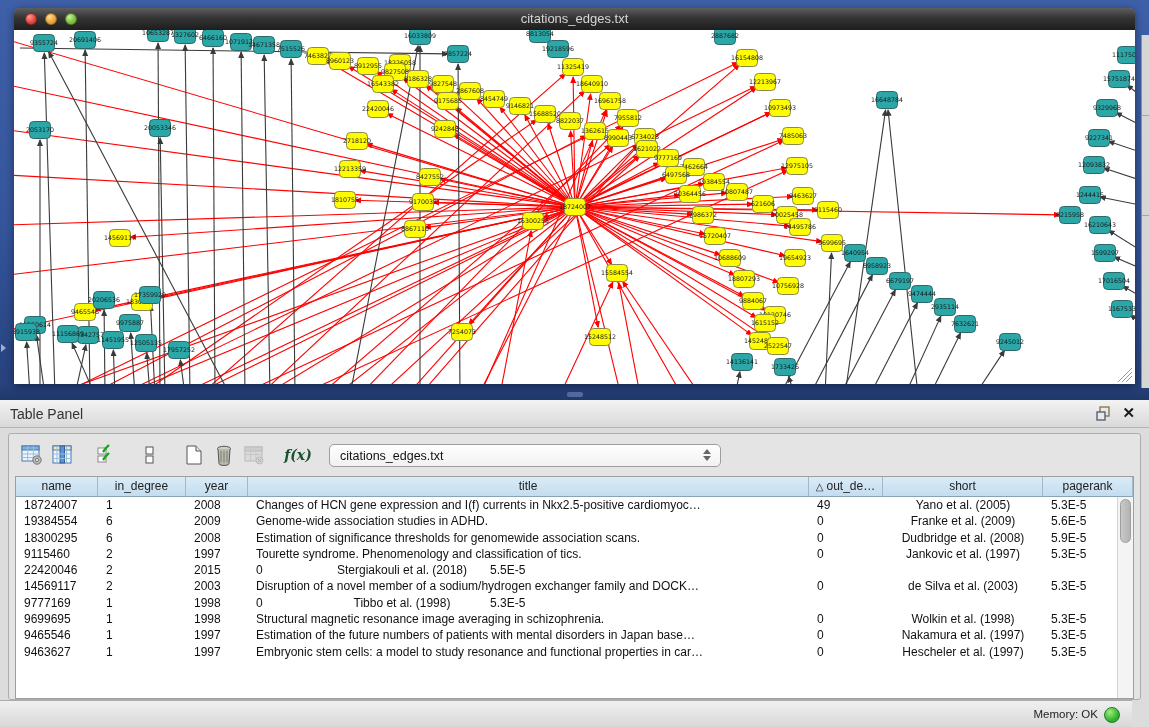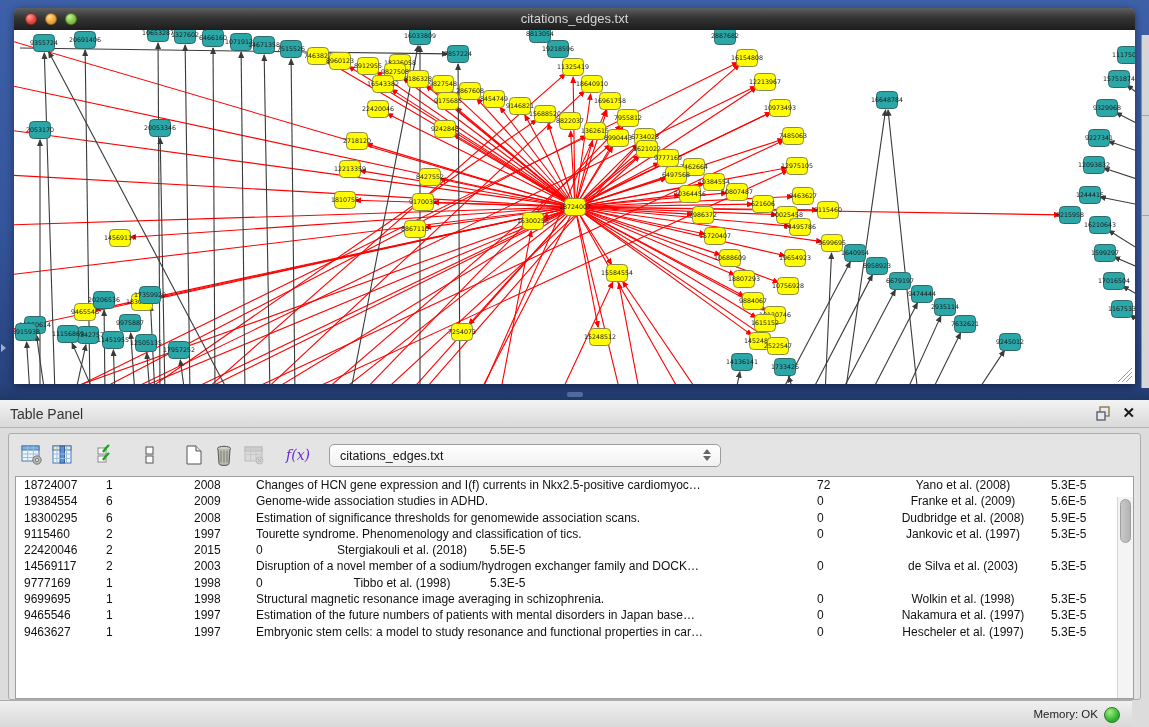--- a/index.html
+++ b/index.html
@@ -37,21 +37,21 @@
   .close-btn{position:absolute;right:14px;top:4px;font-size:15px;font-weight:bold;color:#1a1a1a;}
   .panel-body{position:absolute;left:8px;right:8px;top:33px;bottom:27px;
     background:#E4E4E4;border:1px solid #ACACAC;border-radius:3px;
     display:flex;flex-direction:column;}
   
   .toolbar{height:42px;display:flex;align-items:center;padding-left:10px;}
   .tb-btn{width:26px;height:26px;border:none;background:transparent;padding:2px;
     margin-right:4px;display:flex;align-items:center;justify-content:center;}
   .tb-btn.gap{margin-left:14px;}
   .tb-btn svg{display:block;}
-  .fx{font-family:"DejaVu Serif",serif;font-style:italic;font-weight:normal;font-size:14px;color:#6d28d9;}
+  .fx{font-family:"DejaVu Serif",serif;font-style:italic;font-weight:bold;font-size:14px;color:#14532d;}
   .combo{margin-left:14px;width:392px;height:23px;border:1px solid #9d9d9d;border-radius:5px;
     background:linear-gradient(180deg,#ffffff,#f1f1f1);position:relative;
     font-size:12.5px;color:#111;line-height:23px;padding-left:10px;box-sizing:border-box;}
   .combo .stepper{position:absolute;right:9px;top:4px;display:flex;flex-direction:column;gap:2px;}
   .combo .stepper i{display:block;width:0;height:0;border-left:4px solid transparent;border-right:4px solid transparent;}
   .combo .stepper .up{border-bottom:5px solid #666;}
   .combo .stepper .dn{border-top:5px solid #666;}
   
   .table-wrap{flex:1;margin:0 6px;background:#ffffff;border:1px solid #9f9f9f;
     position:relative;overflow:hidden;display:flex;flex-direction:column;}
@@ -787,28 +787,37 @@
       <div class="combo">
         <span>citations_edges.txt</span>
         <span class="stepper">
             <i class="up"></i>
             <i class="dn"></i>
           </span>
       </div>
     </div>
 
     <div class="table-wrap">
+      <div class="thead" id="thead">
+          <div class="th c0">name</div>
+          <div class="th c1">in_degree</div>
+          <div class="th c2">year</div>
+          <div class="th c3">title</div>
+          <div class="th c4"><span class="sort-tri">△</span>out_de…</div>
+          <div class="th c5">short</div>
+          <div class="th c6">pagerank</div>
+        </div>
       <div class="tbody" id="tbody">
           <div class="tr">
             <div class="td c0">18724007</div>
             <div class="td c1">1</div>
             <div class="td c2">2008</div>
             <div class="td c3">Changes of HCN gene expression and I(f) currents in Nkx2.5-positive cardiomyoc…</div>
-            <div class="td c4">72</div>
-            <div class="td c5">Yano et al. (2008)</div>
+            <div class="td c4">49</div>
+            <div class="td c5">Yano et al. (2005)</div>
             <div class="td c6">5.3E-5</div>
           </div>
           <div class="tr">
             <div class="td c0">19384554</div>
             <div class="td c1">6</div>
             <div class="td c2">2009</div>
             <div class="td c3">Genome-wide association studies in ADHD.</div>
             <div class="td c4">0</div>
             <div class="td c5">Franke et al. (2009)</div>
             <div class="td c6">5.6E-5</div>

